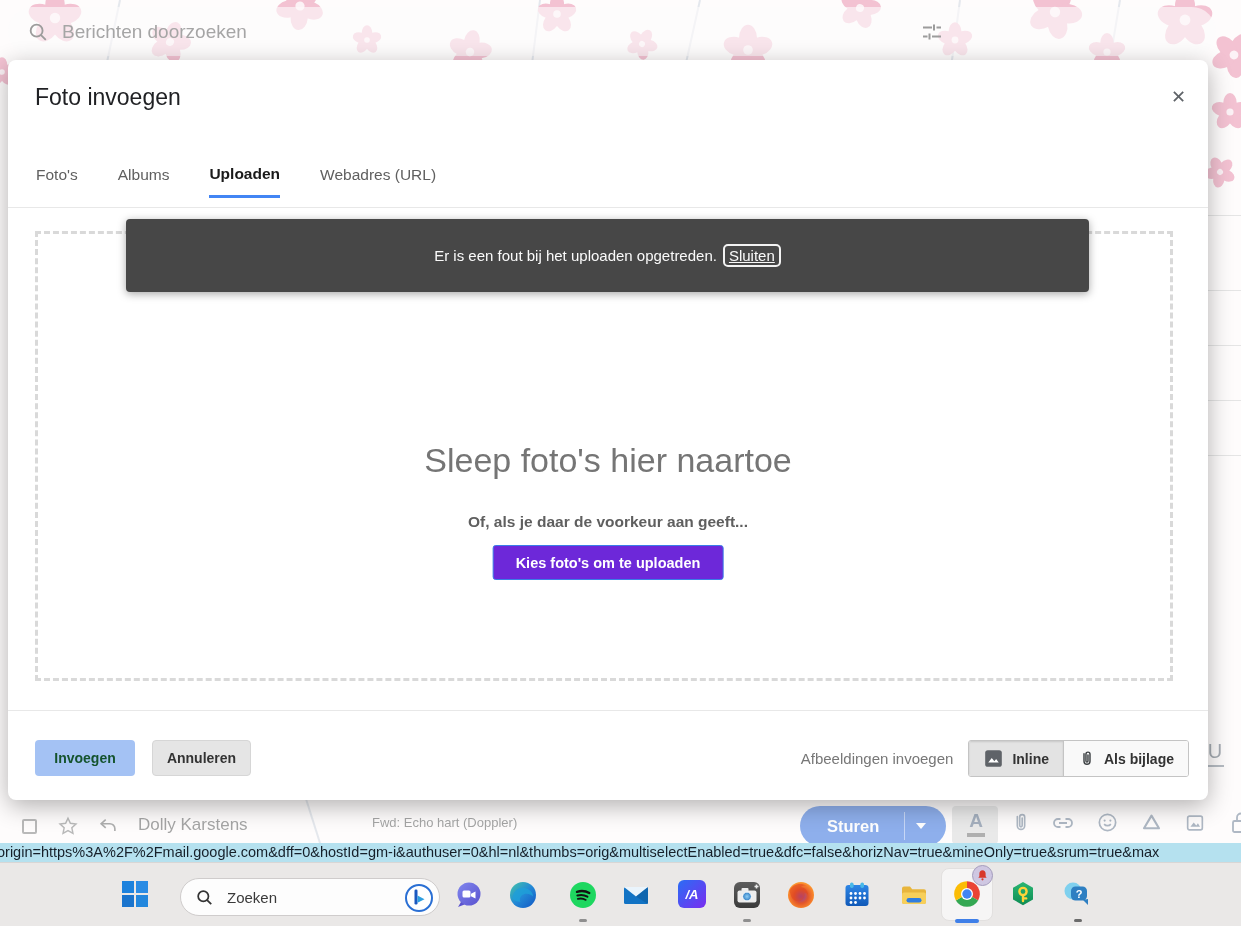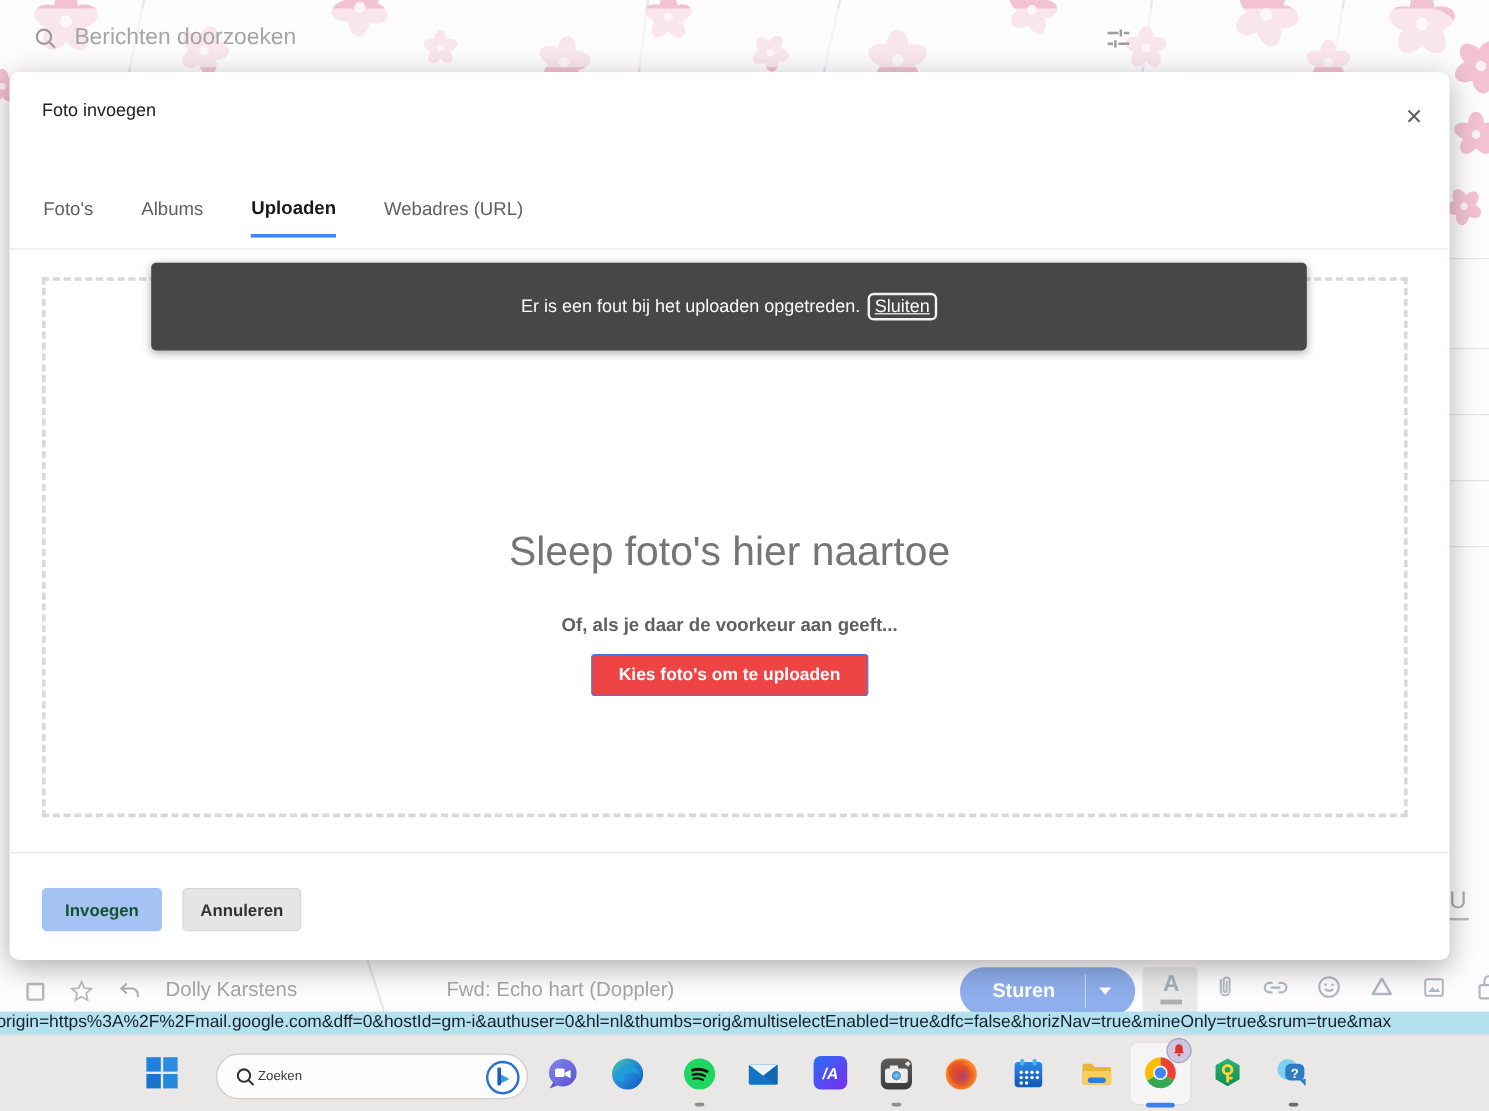--- a/index.html
+++ b/index.html
@@ -15,21 +15,21 @@
   .search-strip .glass { margin-left:19px; }
   .search-strip .ph { margin-left:13px; font-size:19px; color:#6e6e6e; }
   .search-strip .tune { position:absolute; right:272px; top:13px; }
 
   .bg-row { position:absolute; left:0; top:808px; width:1241px; height:36px; color:#6f6f6f; }
   .bg-check { position:absolute; left:22px; top:11px; width:15px; height:15px;
     border:2px solid #8f8f8f; border-radius:2px; }
   .bg-star { position:absolute; left:57px; top:7px; }
   .bg-reply { position:absolute; left:97px; top:7px; }
   .bg-sender { position:absolute; left:138px; top:7px; font-size:17px; }
-  .bg-subject { position:absolute; left:372px; top:7px; font-size:17px;text-align:center; }
+  .bg-subject { position:absolute; left:372px; top:7px; font-size:13px;text-align:center; }
 
   .send-btn { position:absolute; left:800px; top:806px; width:146px; height:40px;
     border-radius:20px; background:#4a7fe0; color:#fff; display:flex; align-items:center; }
   .send-btn .lbl { margin-left:27px; font-size:16.5px; font-weight:bold; }
   .send-btn .sep { position:absolute; left:104px; top:6px; bottom:6px; width:1px; background:rgba(255,255,255,.5); }
   .send-btn .caret { position:absolute; left:116px; top:17px; width:0; height:0;
     border-left:5px solid transparent; border-right:5px solid transparent; border-top:6px solid #fff; }
 
   .fmt-plate { position:absolute; left:952px; top:806px; width:46px; height:38px; background:#dcdcdc; border-radius:4px; }
   .fmt-a { position:absolute; left:965px; top:810px; width:22px; text-align:center;
@@ -39,36 +39,36 @@
   .u-ic { position:absolute; left:1202px; top:740px; width:26px; text-align:center;
     color:#707a85; font-size:20px; }
   .u-ic::after { content:""; display:block; margin:2px auto 0; width:18px; height:2px; background:#8a949e; }
   .strip-line { position:absolute; left:1200px; width:41px; height:1px; background:#d5d5d5; }
 
   #scrim { position:absolute; left:0; top:0; width:1241px; height:843px; background:rgba(255,255,255,.38); }
 
   
   #dialog { position:absolute; left:8px; top:60px; width:1200px; height:740px;
     background:#fff; border-radius:8px; box-shadow:0 6px 24px rgba(0,0,0,.3); }
-  .dlg-title { position:absolute; left:27px; top:24px; font-size:15px; color:#202124; }
+  .dlg-title { position:absolute; left:27px; top:24px; font-size:23px; color:#202124; }
   .dlg-close { position:absolute; right:22px; top:26px; font-size:18px; color:#5f6368; cursor:pointer; }
   .tabs { position:absolute; left:28px; top:92px; height:46px; display:flex; gap:40px; }
   .tab { font-size:15.5px; color:#5f5f5f; height:100%; display:flex; align-items:center; cursor:pointer; }
   .tab.active { color:#1a1a1a; font-weight:bold; border-bottom:3px solid #4285f4; }
   .dlg-content { position:absolute; left:0; top:147px; width:1200px; height:503px; border-top:1px solid #e8e8e8; }
   .dropzone { position:absolute; left:27px; top:23px; width:1138px; height:450px; border:3px dashed #d9d9d9; }
   .toast { position:absolute; left:118px; top:11px; width:963px; height:73px; background:#474747;
     border-radius:4px; box-shadow:0 2px 8px rgba(0,0,0,.35); display:flex; align-items:center; justify-content:center;
     color:#fafafa; font-size:15px; }
   .toast .act { margin-left:6px; text-decoration:underline; border:2px solid #f2f2f2; border-radius:5px;
     padding:1px 4px; cursor:pointer; }
   .dz-head { position:absolute; left:0; width:1200px; top:233px; text-align:center; font-size:34px; color:#757575; }
   .dz-sub { position:absolute; left:0; width:1200px; top:305px; text-align:center; font-size:15.5px; font-weight:bold; color:#5f5f5f; }
   .dz-btn { position:absolute; left:50%; transform:translateX(-50%); top:337px; height:35px; padding:0 22px;
-    background:#ef4444; border:1px solid #3a7de8; border-radius:3px; color:#fff; font-weight:bold; font-size:14.5px;
+    background:#6d28d9; border:1px solid #3a7de8; border-radius:3px; color:#fff; font-weight:bold; font-size:14.5px;
     display:flex; align-items:center; cursor:pointer; }
   .dlg-footer { position:absolute; left:0; top:650px; width:1200px; height:90px; border-top:1px solid #e8e8e8; }
   .btn-insert { position:absolute; left:27px; top:29px; width:100px; height:36px; background:#a4c2f4;
     border:none; border-radius:4px; color:#14532d; font-weight:bold; font-size:14px; }
   .btn-cancel { position:absolute; left:144px; top:29px; width:99px; height:36px; background:#e5e5e5;
     border:1px solid #d6d6d6; border-radius:4px; color:#333; font-weight:bold; font-size:14px; cursor:pointer; }
   .footer-right { position:absolute; right:19px; top:29px; height:37px; display:flex; align-items:center; }
   .mode-label { font-size:15px; color:#777; margin-right:15px; }
   .toggle { display:flex; height:37px; border:1px solid #c4c4c4; border-radius:3px; overflow:hidden; }
   .seg { display:flex; align-items:center; gap:8px; padding:0 14px; font-size:14px; font-weight:bold; color:#333; cursor:pointer; }
@@ -77,21 +77,21 @@
 
   
   #statusbar { position:absolute; left:0; top:843px; width:1241px; height:19px; background:#b5e1ef;
     overflow:hidden; white-space:nowrap; }
   #statusbar span { position:absolute; left:-3px; top:1px; font-size:14.5px; color:#16202a; }
   #taskbar { position:absolute; left:0; top:862px; width:1241px; height:64px; background:#eae8e7;
     border-top:1px solid #d8d6d5; }
   .tb { position:absolute; top:17px; cursor:pointer; }
   .tb-search { position:absolute; left:180px; top:15px; width:260px; height:38px; border-radius:19px;
     background:#fdfdfd; border:1px solid #cfcccc; display:flex; align-items:center; cursor:text; }
-  .tb-search .ph { margin-left:1px; font-size:11px; color:#3a3a3a; }
+  .tb-search .ph { margin-left:13px; font-size:15px; color:#3a3a3a; }
   .tb-search .glass { margin-left:14px; }
   .tb-search .bing { position:absolute; right:5px; top:4px; }
   .dot { position:absolute; top:56px; width:8px; height:3px; border-radius:2px; background:#8f8f8f; }
   .chrome-plate { position:absolute; left:941px; top:5px; width:52px; height:53px; background:#f6f5f5;
     border:1px solid #e2e0df; border-radius:8px; }
   .chrome-pill { position:absolute; left:955px; top:56px; width:24px; height:4px; border-radius:2px; background:#3f7fe8; }
   .badge { position:absolute; left:972px; top:2px; width:21px; height:21px; border-radius:50%;
     background:#cfc7e2; border:1px solid #a49cbd; display:flex; align-items:center; justify-content:center; }
   .ma-app { width:28px; height:28px; border-radius:6px; background:linear-gradient(135deg,#2a6df5,#7a2df0);
     color:#fff; font-weight:bold; font-style:italic; font-size:13px; display:flex; align-items:center; justify-content:center; }
@@ -227,20 +227,38 @@
         <span class="act">Sluiten</span>
       </div>
       <div class="dz-head">Sleep foto's hier naartoe</div>
       <div class="dz-sub">Of, als je daar de voorkeur aan geeft...</div>
       <div class="dz-btn">Kies foto's om te uploaden</div>
     </div>
 
     <div class="dlg-footer">
       <button class="btn-insert">Invoegen</button>
       <button class="btn-cancel">Annuleren</button>
+      <div class="footer-right">
+        <span class="mode-label">Afbeeldingen invoegen</span>
+        <div class="toggle">
+          <div class="seg selected">
+            <svg width="21" height="21" viewBox="0 0 24 24">
+              <rect x="2.5" y="2.5" width="19" height="19" rx="3" fill="#5f6368"></rect>
+              <path d="M6 16.5l4-5 3 3.5 2-2.5 3 4z" fill="#fff"></path>
+            </svg>
+            <span>Inline</span>
+          </div>
+          <div class="seg plain">
+            <svg width="18" height="24" viewBox="0 0 24 26" fill="none" stroke="#3c4043" stroke-width="1.9" stroke-linecap="round">
+              <path d="M8 6v10a4 4 0 0 0 8 0V6.5a2.7 2.7 0 0 0-5.4 0v9.3a1.35 1.35 0 0 0 2.7 0V7.5"></path>
+            </svg>
+            <span>Als bijlage</span>
+          </div>
+        </div>
+      </div>
     </div>
   </div>
 
   <div id="statusbar">
     <span>origin=https%3A%2F%2Fmail.google.com&amp;dff=0&amp;hostId=gm-i&amp;authuser=0&amp;hl=nl&amp;thumbs=orig&amp;multiselectEnabled=true&amp;dfc=false&amp;horizNav=true&amp;mineOnly=true&amp;srum=true&amp;max</span>
   </div>
 
   <div id="taskbar">
     <svg class="tb" style="left:121px" width="28" height="28" viewBox="0 0 28 28">
       <rect x="1" y="1" width="12" height="12" fill="#1d82dd"></rect>

